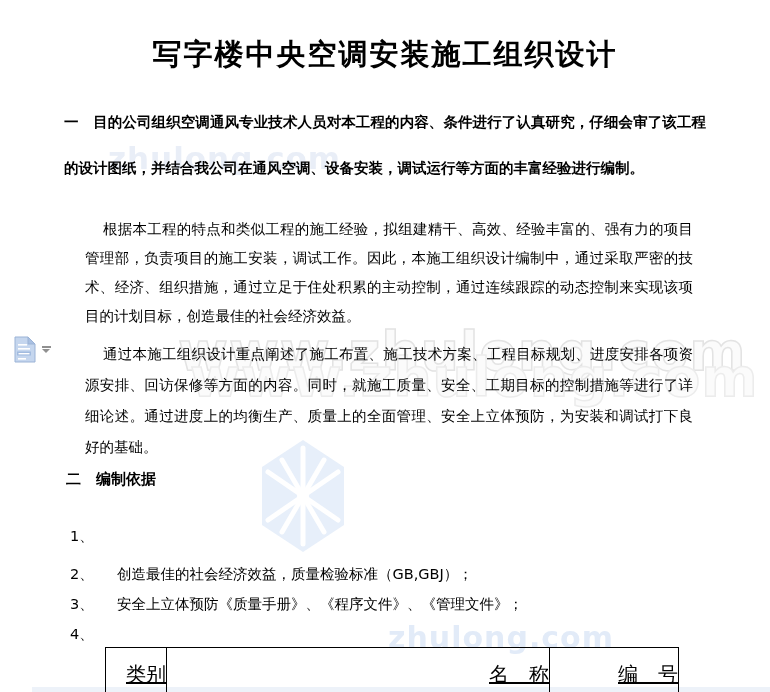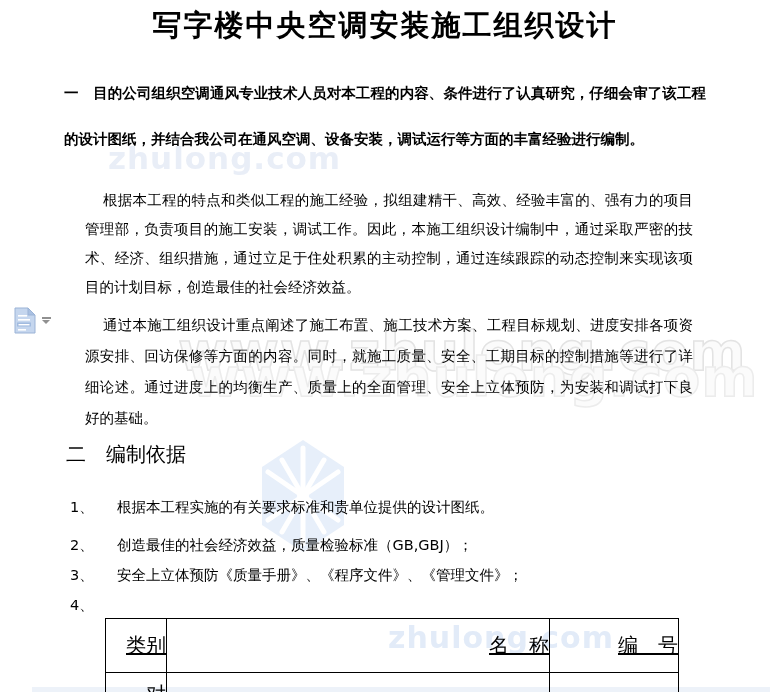--- a/index.html
+++ b/index.html
@@ -2,42 +2,42 @@
 <html><head>
 <meta charset="utf-8">
 <style>
   html,body{margin:0;padding:0;}
   body{
     width:770px;height:692px;position:relative;overflow:hidden;
     background:#ffffff;color:#000;
     font-family:"DejaVu Sans","Liberation Sans",sans-serif;
   }
   .layer-wm{position:absolute;inset:0;z-index:0;}
-  .layer-content{position:absolute;inset:0;z-index:1;}
+  .layer-content{position:absolute;inset:0;z-index:1;margin-top:29px;}
 
   
   .doc-title{
     position:absolute;top:6px;left:0;width:100%;
     text-align:center;font-size:29px;font-weight:bold;letter-spacing:2px;
   }
   .para-purpose{
     position:absolute;top:70px;left:64px;width:642px;
     font-size:14.5px;font-weight:bold;line-height:46px;
     text-align:justify;
   }
   .body-block{
     position:absolute;top:186px;left:85px;width:608px;
     font-size:14.5px;line-height:29px;text-align:justify;
   }
   .body-block p{margin:0;text-indent:18px;}
   .body-block p + p{margin-top:8px;line-height:31px;}
 
   .heading-2{
     position:absolute;top:441px;left:66px;
-    font-size:20px;font-weight:normal;
+    font-size:15px;font-weight:bold;
   }
   .list-item{position:absolute;left:70px;display:flex;font-size:14.5px;line-height:20px;}
   .li-1{top:497px;}
   .li-2{top:535px;}
   .li-3{top:565px;}
   .li-4{top:595px;}
   .list-item .num{width:47px;flex:0 0 47px;}
 
   table.spec-table{
     position:absolute;top:618px;left:105px;
@@ -139,21 +139,20 @@
     <div class="paste-arrow">
       <div class="bar"></div>
       <div class="tri"></div>
     </div>
   </div>
 
   <div class="heading-2">二　编制依据</div>
 
   <div class="list-item li-1">
     <span class="num">1、</span>
-    <span class="txt">根据本工程实施的有关要求标准和贵单位提供的设计图纸。</span>
   </div>
   <div class="list-item li-2">
     <span class="num">2、</span>
     <span class="txt">创造最佳的社会经济效益，质量检验标准（GB,GBJ）；</span>
   </div>
   <div class="list-item li-3">
     <span class="num">3、</span>
     <span class="txt">安全上立体预防《质量手册》、《程序文件》、《管理文件》；</span>
   </div>
   <div class="list-item li-4">

